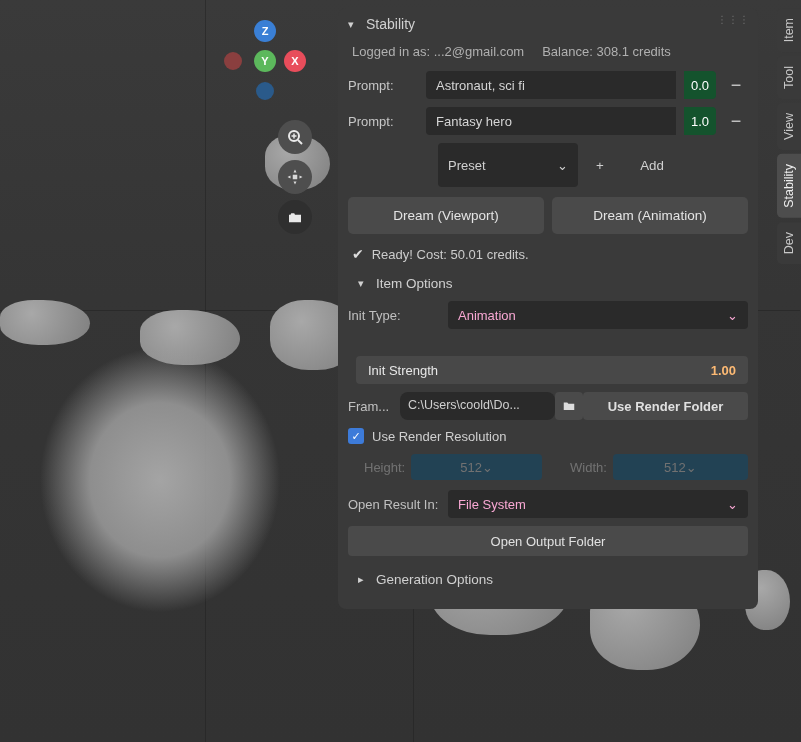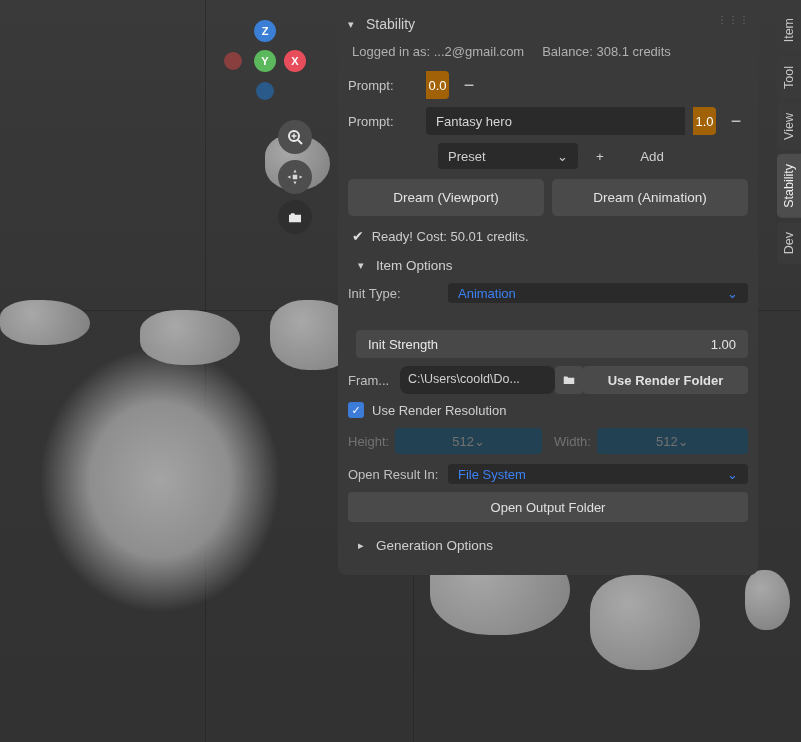--- a/index.html
+++ b/index.html
@@ -35,53 +35,53 @@
 
   .panel { position: absolute; left: 338px; top: 8px; width: 420px; background: #3a3a3a; border-radius: 8px; padding: 8px 10px 12px; color: #d0d0d0; }
   .panel-header { display: flex; align-items: center; gap: 6px; font-size: 14px; margin-bottom: 12px; cursor: pointer; }
   .panel-drag { position: absolute; right: 8px; top: 6px; color: #6e6e6e; letter-spacing: 1px; font-size: 10px; }
 
   .info-row { font-size: 13px; color: #b0b0b0; margin-bottom: 12px; padding-left: 4px; display:flex; gap:18px;}
   
   .prompt-row { display: flex; align-items: center; gap: 8px; margin-bottom: 8px; }
   .prompt-label { width: 70px; color: #c6c6c6; }
   .text-input { flex: 1; background: #2a2a2a; border: none; color: #d5d5d5; padding: 6px 10px; border-radius: 4px 0 0 4px; font-size: 13px; height: 28px; }
-  .weight { width: 23px; background: #a16207; color: #fff; text-align: center; border: none; height: 28px; font-size: 13px; border-radius: 0 4px 4px 0;}
+  .weight { width: 32px; background: #14532d; color: #fff; text-align: center; border: none; height: 28px; font-size: 13px; border-radius: 0 4px 4px 0;}
   .minus-btn { width: 24px; height: 24px; background: #3a3a3a; color: #d0d0d0; border: none; font-size: 18px; line-height: 1; cursor: pointer; }
 
   .preset-row { display: flex; align-items: center; gap: 8px; margin: 4px 0 10px; padding-left: 90px; }
-  .preset-select { flex: 0 0 140px; background: #2a2a2a; border: none; color: #d0d0d0; padding: 2px 10px; border-radius: 4px; height: 26px; display:flex; align-items:center; justify-content:space-between; cursor:pointer;}
+  .preset-select { flex: 0 0 140px; background: #2a2a2a; border: none; color: #d0d0d0; padding: 2px 10px; border-radius: 4px; height: 44px; display:flex; align-items:center; justify-content:space-between; cursor:pointer;}
   .btn-flat { background: #3a3a3a; border: none; color: #d0d0d0; padding: 4px 10px; cursor: pointer; }
   .plus-btn { width: 28px; text-align:center;}
 
   .dream-row { display: flex; gap: 8px; margin-bottom: 12px; }
   .big-btn { flex: 1; background: #4a4a4a; border: none; color: #e4e4e4; padding: 11px 15px; border-radius: 5px; font-size: 13.5px; cursor: pointer; }
 
   .status-row { display: flex; align-items: center; gap: 8px; color: #ccc; margin-bottom: 14px; padding-left: 4px;}
   .check { color: #ddd; font-size: 14px;}
 
   .section-hdr { display: flex; align-items: center; gap: 6px; font-size: 13.5px; margin: 8px 0 10px; cursor: pointer; padding-left: 10px;}
   .chev { font-size: 11px; display:inline-block; width:12px;}
   .chev.down { transform: rotate(0deg);}
 
   .form-row { display: flex; align-items: center; gap: 0; margin-bottom: 8px; }
   .form-label { width: 100px; color: #c0c0c0; font-size: 13px;}
-  .select { flex: 1; background: #2a2a2a; border: none; color: #3b82f6; padding: 6px 10px; border-radius: 4px; height: 20px; display:flex; align-items:center; justify-content:space-between; cursor:pointer;}
+  .select { flex: 1; background: #2a2a2a; border: none; color: #f9a8d4; padding: 6px 10px; border-radius: 4px; height: 28px; display:flex; align-items:center; justify-content:space-between; cursor:pointer;}
   .num-field { flex: 1; background: #484848; border: none; color: #e8e8e8; padding: 6px 12px; border-radius: 4px; height: 28px; display:flex; align-items:center; justify-content:space-between;margin-top:19px;}
-  .num-field .val { color:#e5e5e5;}
+  .num-field .val { color:#fdba74;font-weight:bold;}
   .path-input { flex:1; background:#2a2a2a; border:none; color:#d0d0d0; padding:6px 8px; border-radius:8px; height:28px; font-size:12.5px; overflow:hidden; text-overflow:ellipsis; white-space:nowrap;}
   .folder-btn { width:28px; height:28px; background:#4a4a4a; border:none; color:#ddd; border-radius:4px; cursor:pointer; display:flex;align-items:center;justify-content:center;}
   .use-render-btn { width: 165px; background:#4a4a4a; border:none; color:#e0e0e0; height:28px; border-radius:4px; cursor:pointer; font-size:13px;font-weight:bold;}
 
   .check-row { display:flex; align-items:center; gap:8px; margin-bottom:10px;}
   .checkbox { width:16px; height:16px; background:#3d7bd9; border-radius:3px; display:flex; align-items:center; justify-content:center; color:#fff; font-size:11px;}
   
   .dim-row { display:flex; gap:12px; margin-bottom:10px; opacity:.5;}
   .dim-field { flex:1; display:flex; align-items:center; gap:6px;}
-  .dim-field label { color:#a8a8a8; font-size:13px;}
+  .dim-field label { color:#a8a8a8; font-size:13px;margin-left:16px;}
   .dim-input { flex:1; background:#0c4a6e; border:none; color:#a8a8a8; padding:5px 8px; border-radius:4px; height:26px; display:flex; align-items:center; justify-content:center;}
 
   .wide-btn { width:100%; background:#4a4a4a; border:none; color:#e0e0e0; height:30px; border-radius:4px; cursor:pointer; font-size:13px; margin-bottom:8px;}
 
   .side-tabs { position:absolute; right:0; top:8px; display:flex; flex-direction:column; gap:4px;}
   .side-tab { writing-mode: vertical-rl; transform: rotate(180deg); background:#3a3a3a; color:#c8c8c8; padding:10px 5px; border-radius:0 5px 5px 0; font-size:12.5px; cursor:pointer; min-height:40px; text-align:center;}
   .side-tab.active { background:#4d4d4d; color:#eee;}
 </style>
 </head>
 <body>
@@ -136,20 +136,21 @@
     <span>Stability</span>
   </div>
 
   <div class="info-row">
     <span><span>Logged in as:</span> <span>...2@gmail.com</span></span>
     <span><span>Balance:</span> <span>308.1 credits</span></span>
   </div>
 
   <div class="prompt-row">
     <span class="prompt-label">Prompt:</span>
+    <input class="text-input" value="Astronaut, sci fi" style="">
     <input class="weight" value="0.0" style="">
     <button class="minus-btn">−</button>
   </div>
   <div class="prompt-row">
     <span class="prompt-label">Prompt:</span>
     <input class="text-input" value="Fantasy hero" style="">
     <input class="weight" value="1.0" style="">
     <button class="minus-btn">−</button>
   </div>
 

